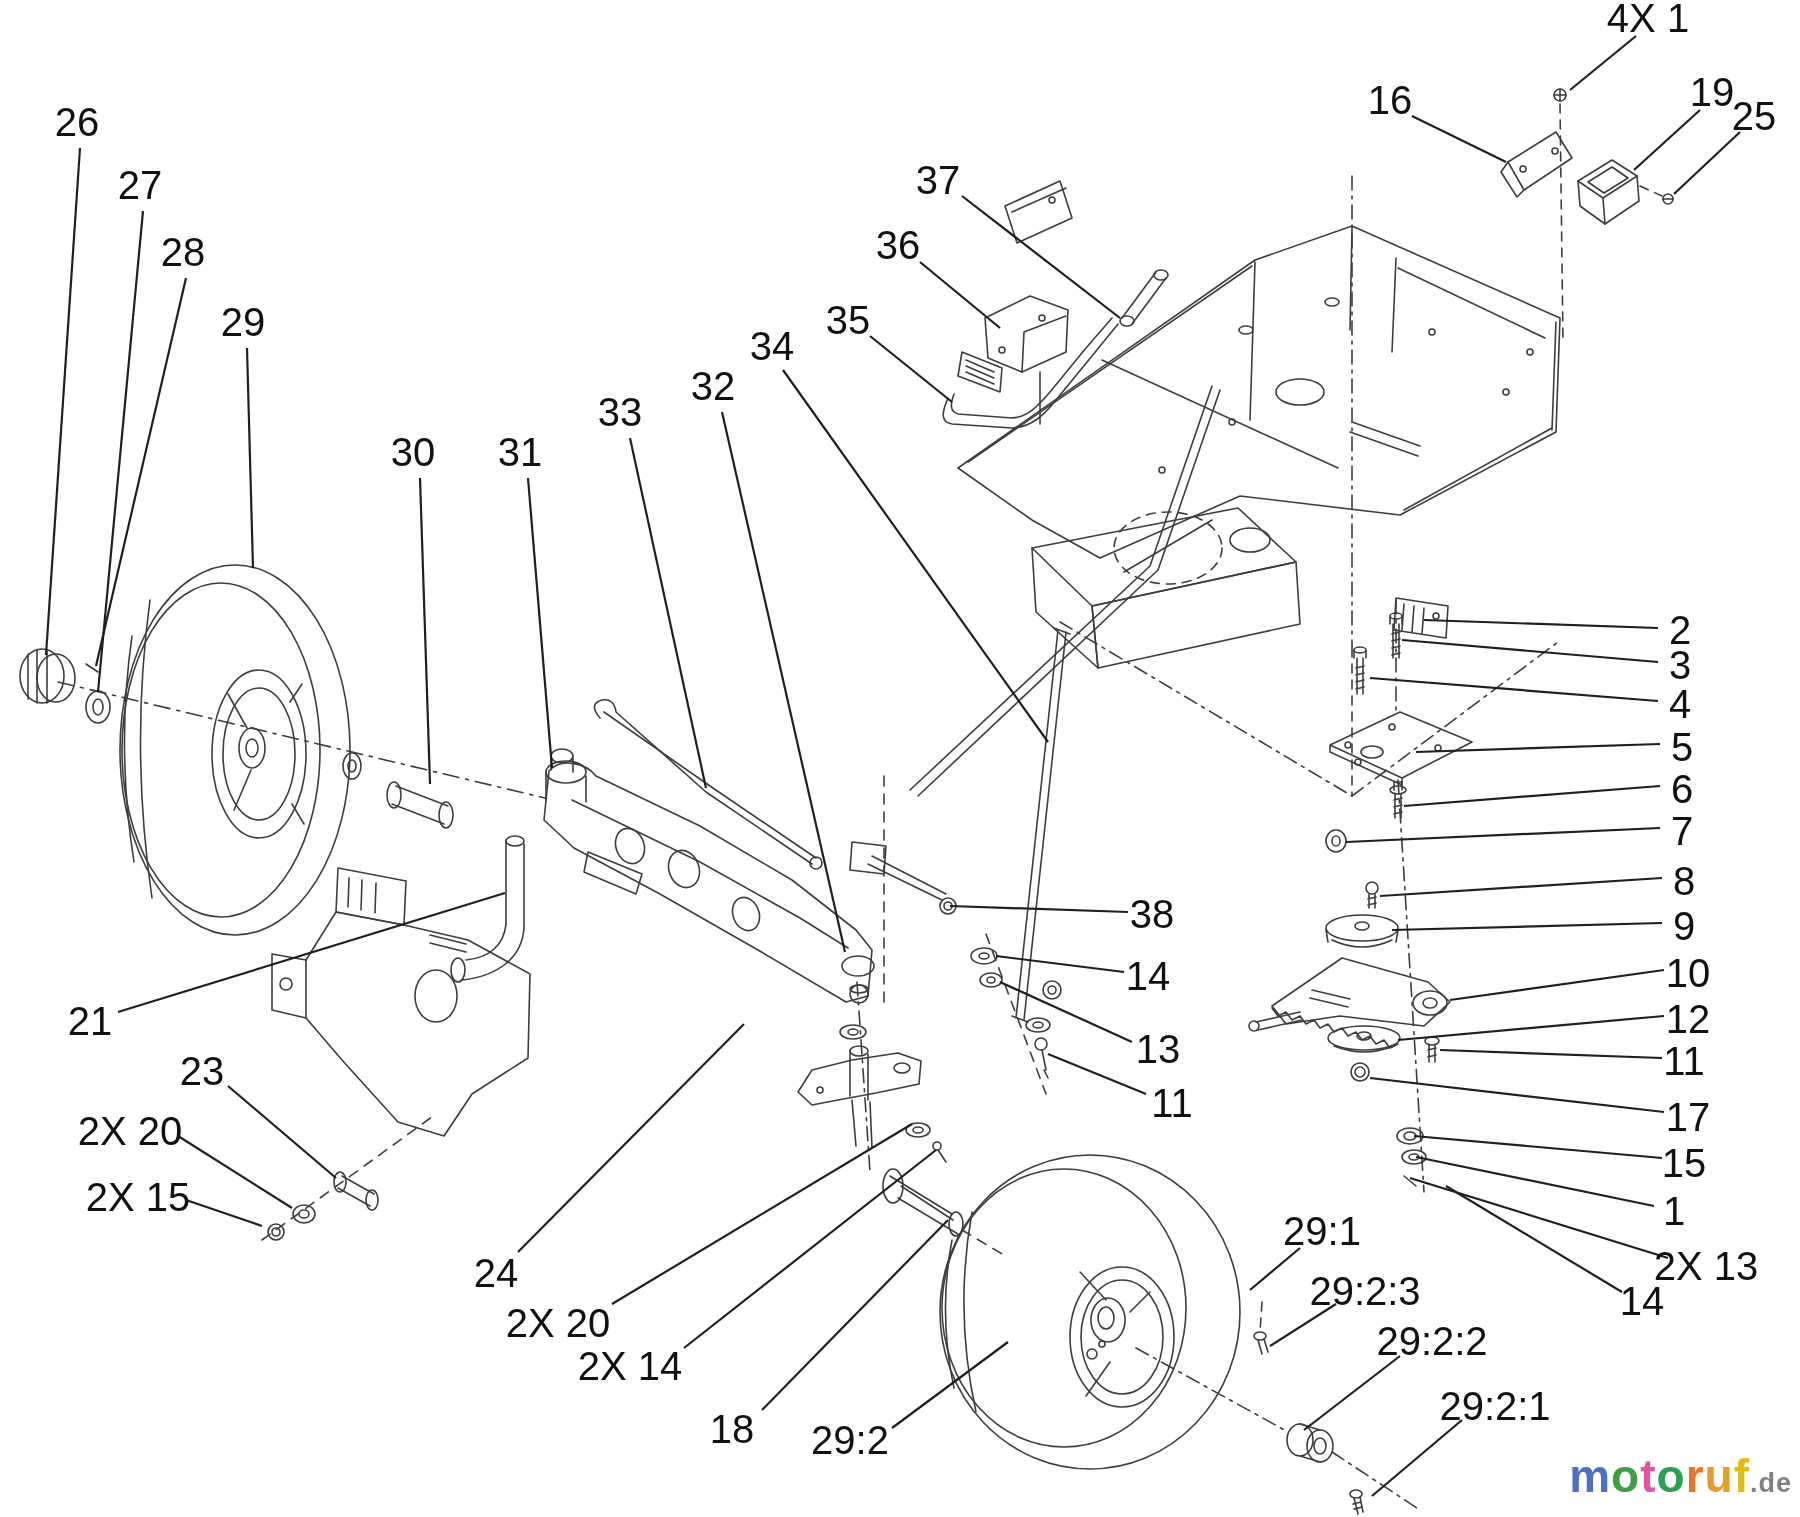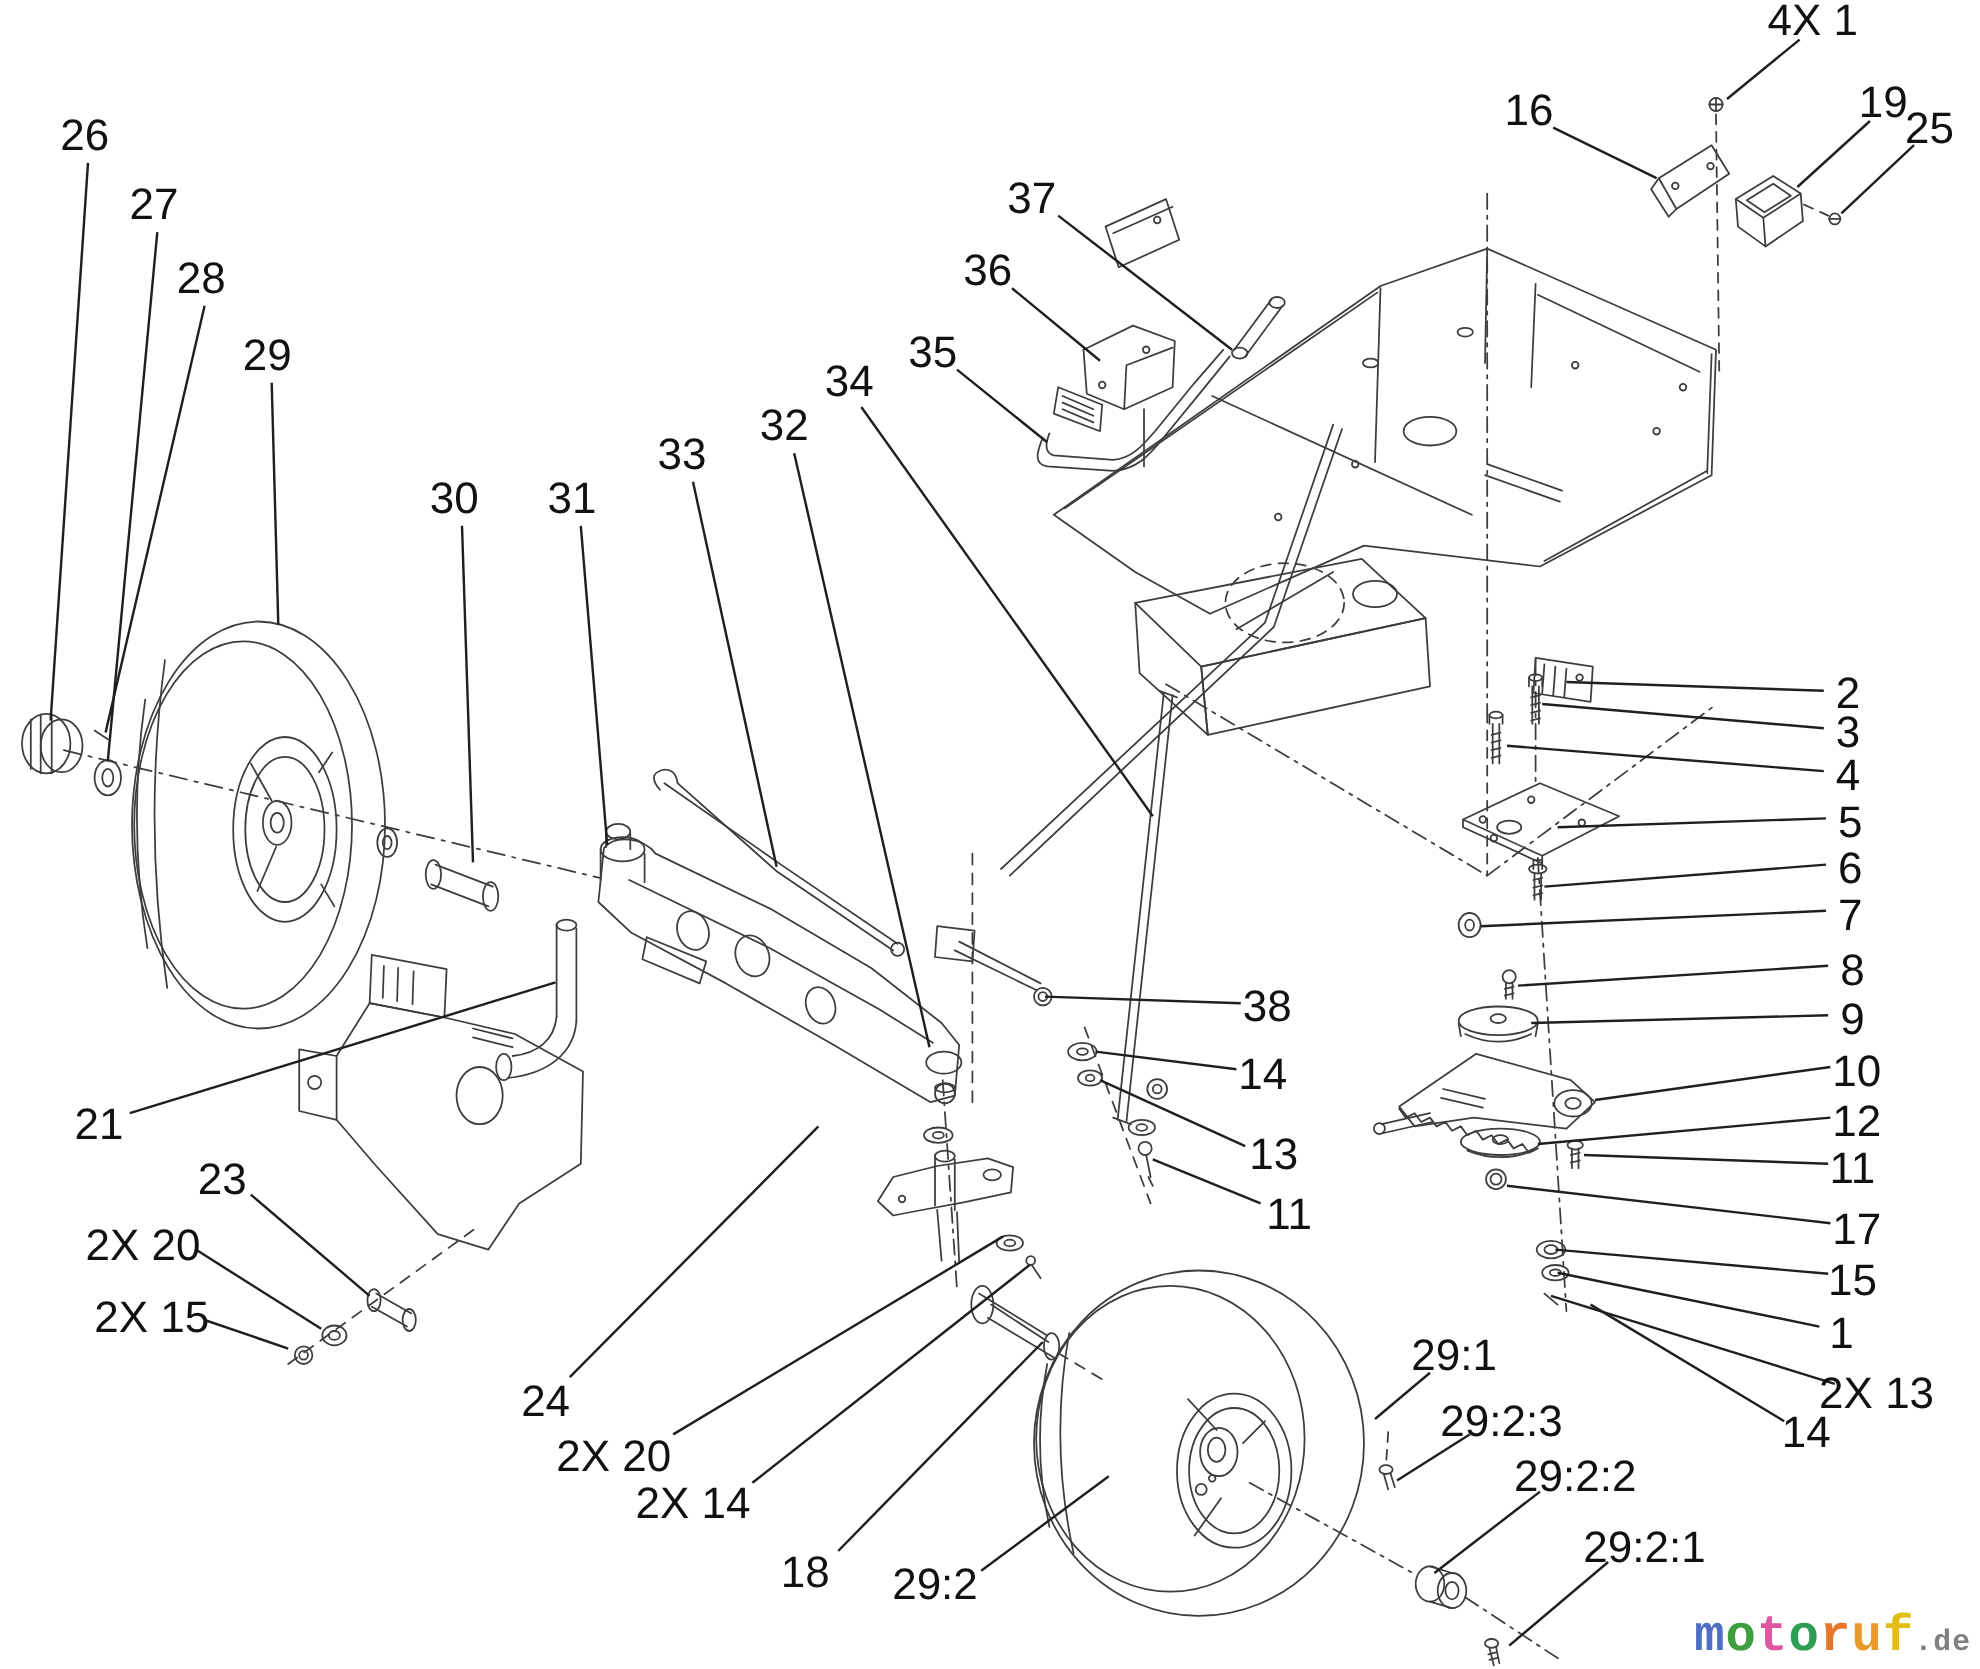--- a/index.html
+++ b/index.html
@@ -1,20 +1,20 @@
 <!DOCTYPE html>
 <html><head>
 <meta charset="utf-8">
 <style>
   html,body{margin:0;padding:0;background:#fff;}
   #stage{position:relative;width:1800px;height:1517px;background:#ffffff;overflow:hidden;
          font-family:"Liberation Sans", sans-serif;}
   #drawing{position:absolute;left:0;top:0;}
   .callout-text{font-family:"Liberation Sans",sans-serif;font-size:40px;fill:#111;}
-  #watermark{position:absolute;right:8px;bottom:6px;font-family:Liberation Mono, monospace;
+  #watermark{position:absolute;right:8px;bottom:18px;font-family:Liberation Sans, sans-serif;
              font-weight:bold;font-size:46px;letter-spacing:1px;line-height:1;}
   #watermark .suffix{font-size:27px;font-weight:bold;}
 </style>
 </head>
 <body>
 
 <div id="stage">
   <svg id="drawing" width="1800" height="1517" viewBox="0 0 1800 1517" xmlns="http://www.w3.org/2000/svg">
 
     <g id="gfx" stroke="#3d3d3d" fill="none" stroke-width="1.6" stroke-linejoin="round" stroke-linecap="round">

